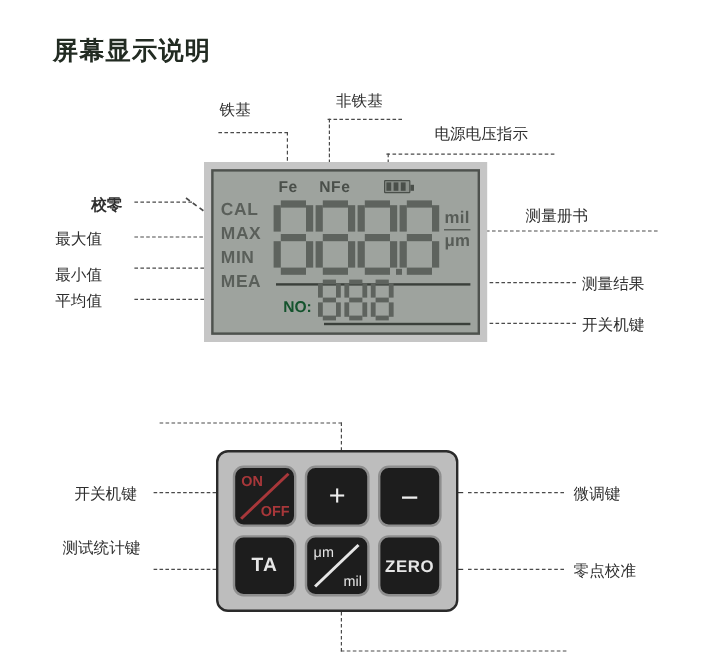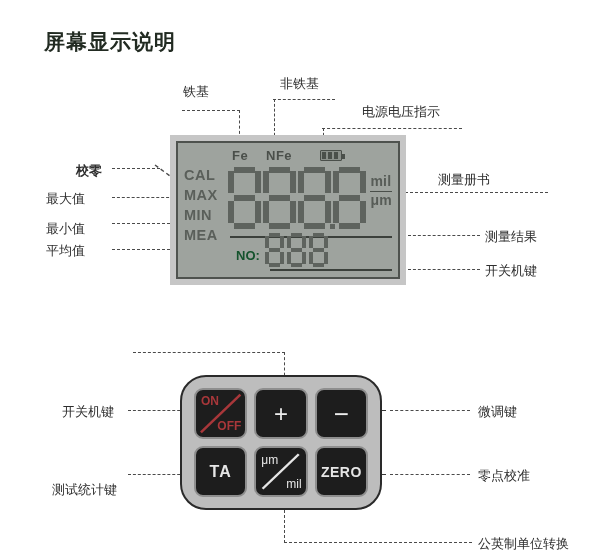--- a/index.html
+++ b/index.html
@@ -227,21 +227,21 @@
     height: 0;
   }
 
   
   #keypad {
     position: absolute;
     left: 180px; top: 375px;
     width: 202px; height: 135px;
     background: #bdbdbd;
     border: 2px solid #2a2a2a;
-    border-radius: 26px;
+    border-radius: 10px;
     padding: 11px 12px;
     display: grid;
     grid-template-columns: repeat(3, 1fr);
     grid-template-rows: repeat(2, 1fr);
     gap: 7px;
   }
   .key {
     position: relative;
     background: #1d1d1d;
     border-radius: 9px;
@@ -454,34 +454,33 @@
         </div>
       </div>
 
       <div class="lcd-rule" style="left:92px; right:6px; bottom:6px;"></div>
 
     </div>
   </div>
 
 
   <div class="callout" style="left:62px; top:403px;">开关机键</div>
-  <div class="callout" style="left:52px; top:481px;">测试统计键</div>
+  <div class="callout" style="left:52px; top:448px;">测试统计键</div>
 
   <div class="dash-h" style="left:133px; top:352px; width:152px;"></div>
   <div class="dash-v" style="left:284px; top:352px; height:34px;"></div>
 
   <div class="dash-h" style="left:128px; top:410px; width:62px;"></div>
   <div class="solid-h" style="left:186px; top:410px; width:22px;"></div>
 
   <div class="dash-h" style="left:128px; top:474px; width:62px;"></div>
   <div class="solid-h" style="left:186px; top:474px; width:22px;"></div>
 
   <div class="callout" style="left:478px; top:403px;">微调键</div>
   <div class="callout" style="left:478px; top:467px;">零点校准</div>
-  <div class="callout" style="left:478px; top:535px;">公英制单位转换</div>
 
   <div class="solid-h" style="left:358px; top:410px; width:28px;"></div>
   <div class="dash-h" style="left:390px; top:410px; width:80px;"></div>
 
   <div class="solid-h" style="left:358px; top:474px; width:28px;"></div>
   <div class="dash-h" style="left:390px; top:474px; width:80px;"></div>
 
   <div class="dash-v" style="left:284px; top:505px; height:38px;"></div>
   <div class="dash-h" style="left:284px; top:542px; width:188px;"></div>
 

